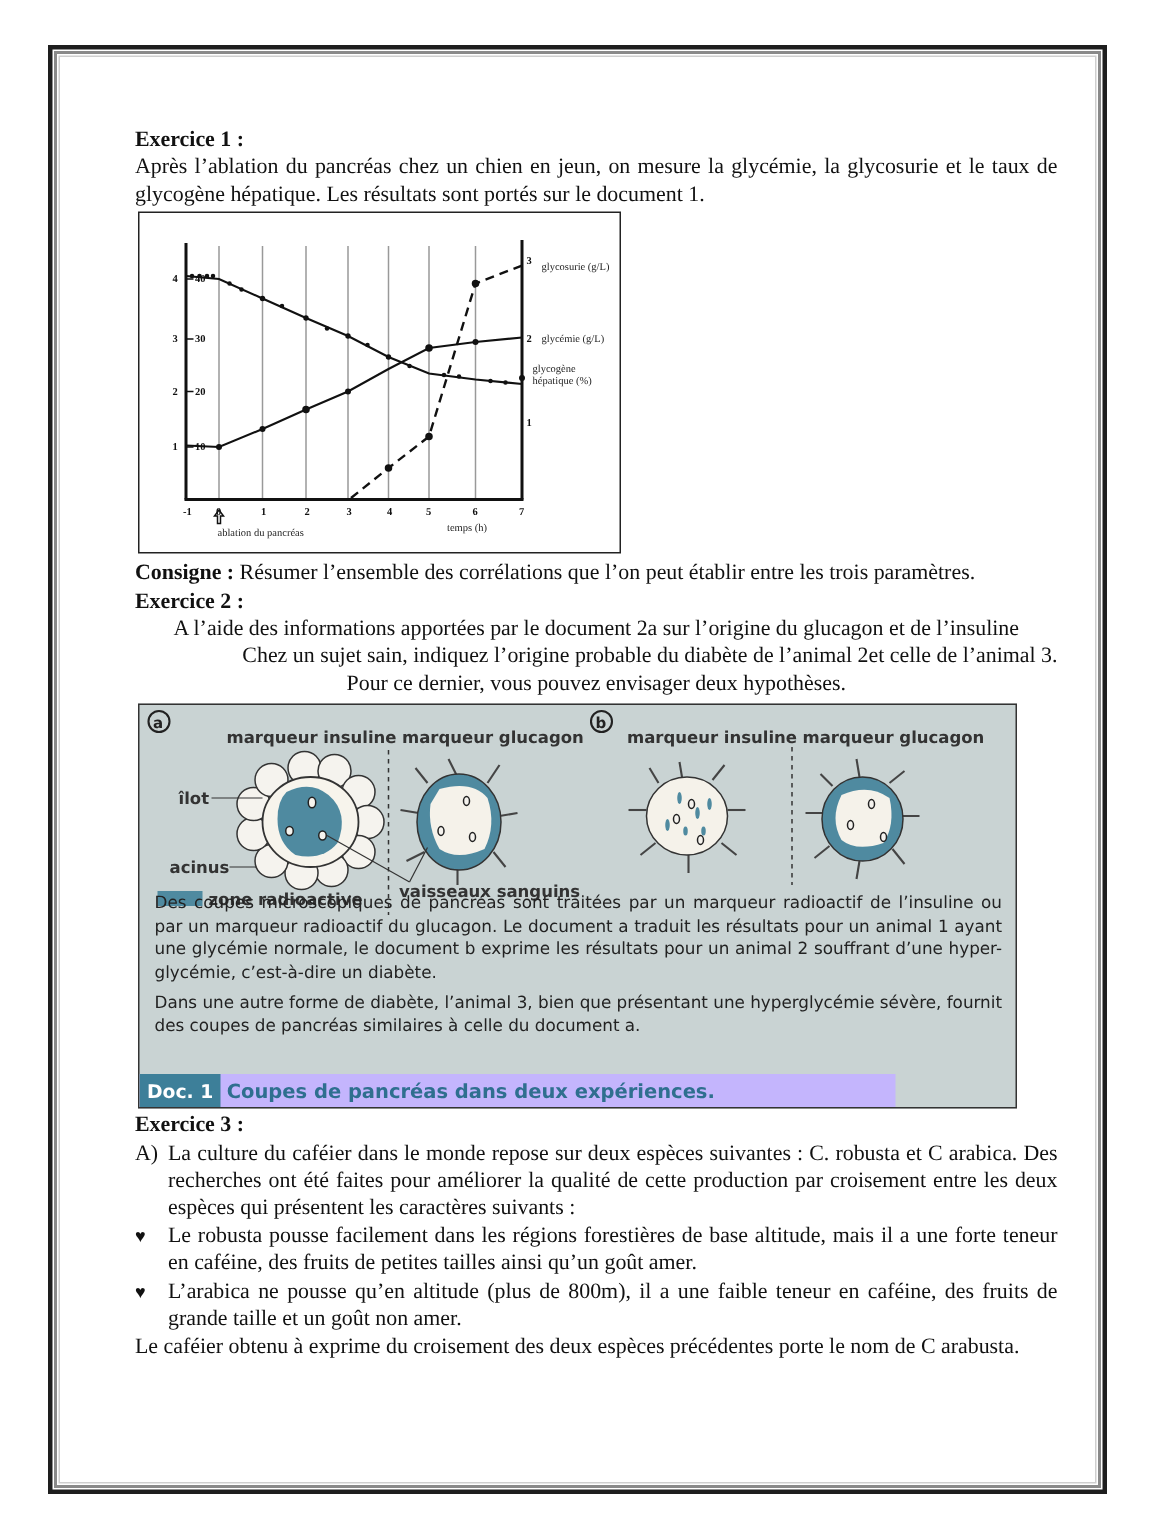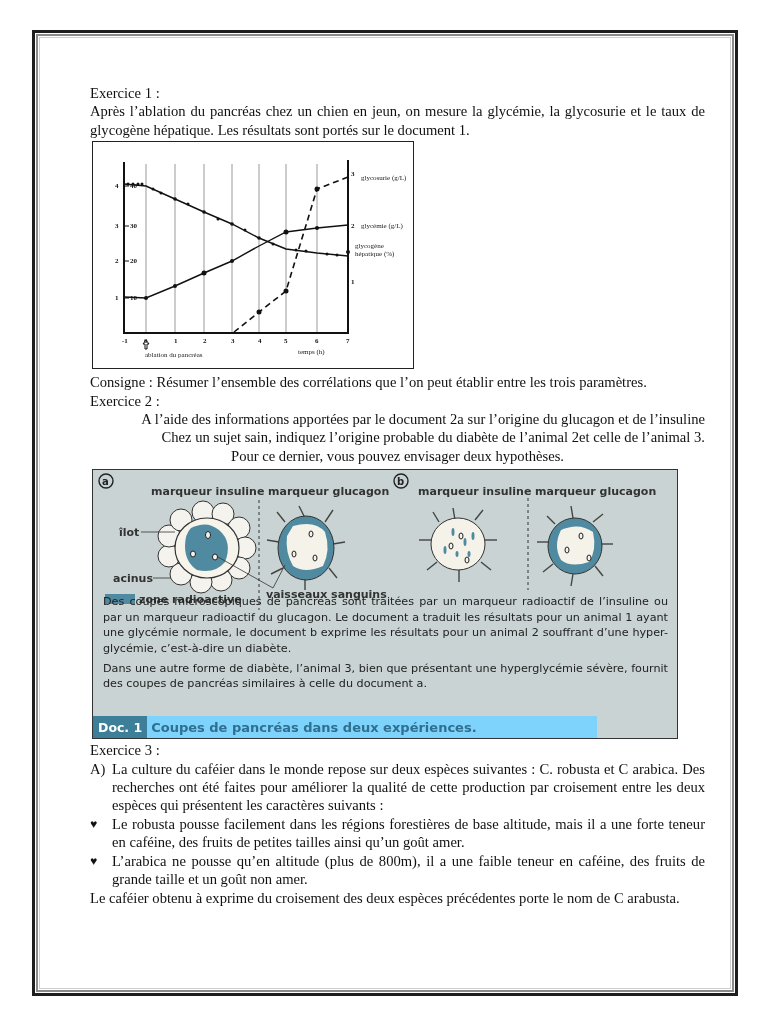--- a/index.html
+++ b/index.html
@@ -6,30 +6,30 @@
   body { width:768px; height:1024px; position:relative; overflow:hidden;
          font-family:"Liberation Serif","DejaVu Serif",serif; color:#111; }
   .frame-outer { position:absolute; left:32px; top:30px; width:700px; height:960px;
                  border:3px solid #1e1e1e; box-sizing:content-box; }
   .frame-mid { position:absolute; left:36px; top:34px; width:694px; height:954px;
                border:2px solid #8a8a8a; }
   .frame-inner { position:absolute; left:39px; top:37px; width:690px; height:950px;
                  border:1px solid #cfcfcf; }
   .content { position:absolute; left:90px; top:84px; width:615px; font-size:14.6px; line-height:18.4px; }
   .p { margin:0; text-align:justify; }
-  .b { font-weight:normal; }
+  .b { font-weight:bold; }
   .chart-box { position:relative; width:320px; height:226px; border:1px solid #222; margin:2px 0 4px 2px; background:#fff; }
   .chart-box svg { position:absolute; left:0; top:0; }
   .fig-box { position:relative; width:584px; height:268px; margin:4px 0 2px 2px;
              background:#c9d3d3; border:1px solid #333; overflow:hidden;
              font-family:"DejaVu Sans","Liberation Sans",sans-serif; }
   .fig-box svg { position:absolute; left:0; top:0; }
   .fig-text { position:absolute; left:10px; top:124px; width:565px; font-size:11.2px; line-height:15.6px; color:#222; text-align:justify; }
   .fig-text p { margin:0 0 4px 0; }
-  .fig-caption { position:absolute; left:0; top:246px; width:504px; height:22px; background:#7dd3fc; }
+  .fig-caption { position:absolute; left:0; top:246px; width:504px; height:22px; background:#c4b5fd; }
   .fig-caption .tag { display:inline-block; background:#3d7f99; color:#fff; font-weight:bold; font-size:12.5px; padding:3px 5px; height:16px; }
   .fig-caption .cap { color:#2f6f8f; font-weight:bold; font-size:13px; margin-left:4px; }
   .list-row { display:flex; }
   .list-row .mk { width:22px; flex:none; }
   .list-row .tx { flex:1; text-align:justify; }
   .heart { color:#111; font-size:12px; }
 </style>
 </head>
 <body>
 
@@ -141,21 +141,21 @@
       <text x="268" y="38" fill="#222">glycosurie (g/L)</text>
       <text x="268" y="86" fill="#222">glycémie (g/L)</text>
       <text x="262" y="106" fill="#222">glycogène</text>
       <text x="262" y="114" fill="#222">hépatique (%)</text>
     </svg>
   </div>
 
   <p class="p"><span class="b">Consigne :</span><span> Résumer l’ensemble des corrélations que l’on peut établir entre les trois paramètres.</span></p>
 
   <p class="p b">Exercice 2 :</p>
-  <p class="p" style="text-align:right">A l’aide des informations apportées par le document 2a sur l’origine du glucagon et de l’insuline</p>
+  <p class="p" style="text-align:center">A l’aide des informations apportées par le document 2a sur l’origine du glucagon et de l’insuline</p>
   <p class="p" style="text-align:right">Chez un sujet sain, indiquez l’origine probable du diabète de l’animal 2et celle de l’animal 3.</p>
   <p class="p" style="text-align:center">Pour ce dernier, vous pouvez envisager deux hypothèses.</p>
 
   <div class="fig-box">
     <svg width="584" height="150" viewBox="0 0 584 150" font-family="DejaVu Sans, sans-serif">
 
       <circle cx="13" cy="11" r="7" fill="none" stroke="#222" stroke-width="1.4"></circle>
       <text x="9" y="15" font-size="10" font-weight="bold" fill="#222">a</text>
       <text x="58" y="25" font-size="11" font-weight="bold" fill="#333">marqueur insuline</text>
       <text x="175" y="25" font-size="11" font-weight="bold" fill="#333">marqueur glucagon</text>

